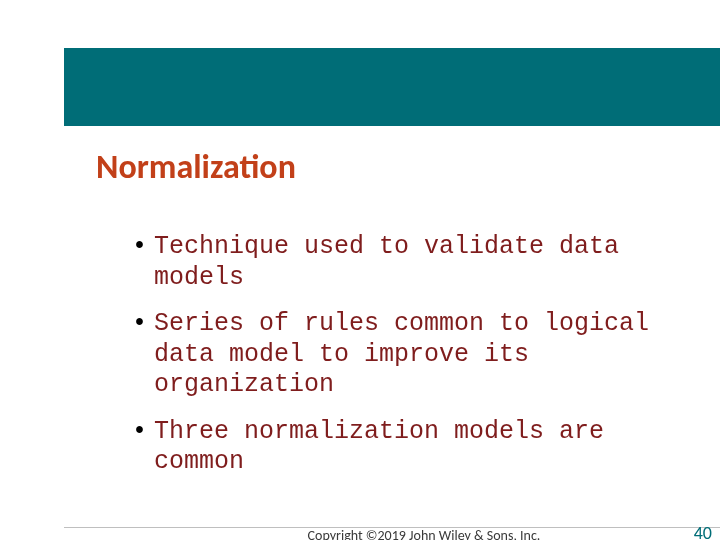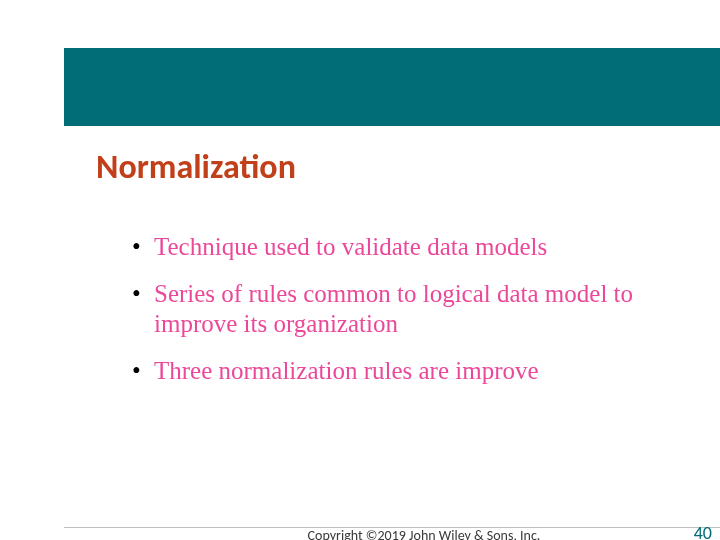--- a/index.html
+++ b/index.html
@@ -31,23 +31,23 @@
     right: 32px;
   }
   .bullet-list {
     list-style: none;
   }
   .bullet-list li {
     position: relative;
     padding-left: 26px;
     font-size: 25px;
     line-height: 1.22;
-    color: #ec4899;
+    color: #7f1d1d;
     margin-bottom: 2px;
-    font-family: Liberation Serif, serif;
+    font-family: Liberation Mono, monospace;
   }
   .bullet-list li::before {
     content: "•";
     position: absolute;
     left: 4px;
     top: 0;
     font-size: 25px;
     color: #000;
   }
   .footer-line {
@@ -88,21 +88,21 @@
 
 <div class="slide">
   <div class="topbar"></div>
 
   <h1 class="title">Normalization</h1>
 
   <div class="body">
     <ul class="bullet-list">
       <li>Technique used to validate data models</li>
       <li>Series of rules common to logical data model to improve its organization</li>
-      <li>Three normalization rules are improve</li>
+      <li>Three normalization models are common</li>
     </ul>
   </div>
 
   <div class="footer-line"></div>
 
   <div class="footer">
     <div class="copyright">Copyright ©2019 John Wiley &amp; Sons, Inc.</div>
     <div class="pagenum">40</div>
   </div>
 </div>

